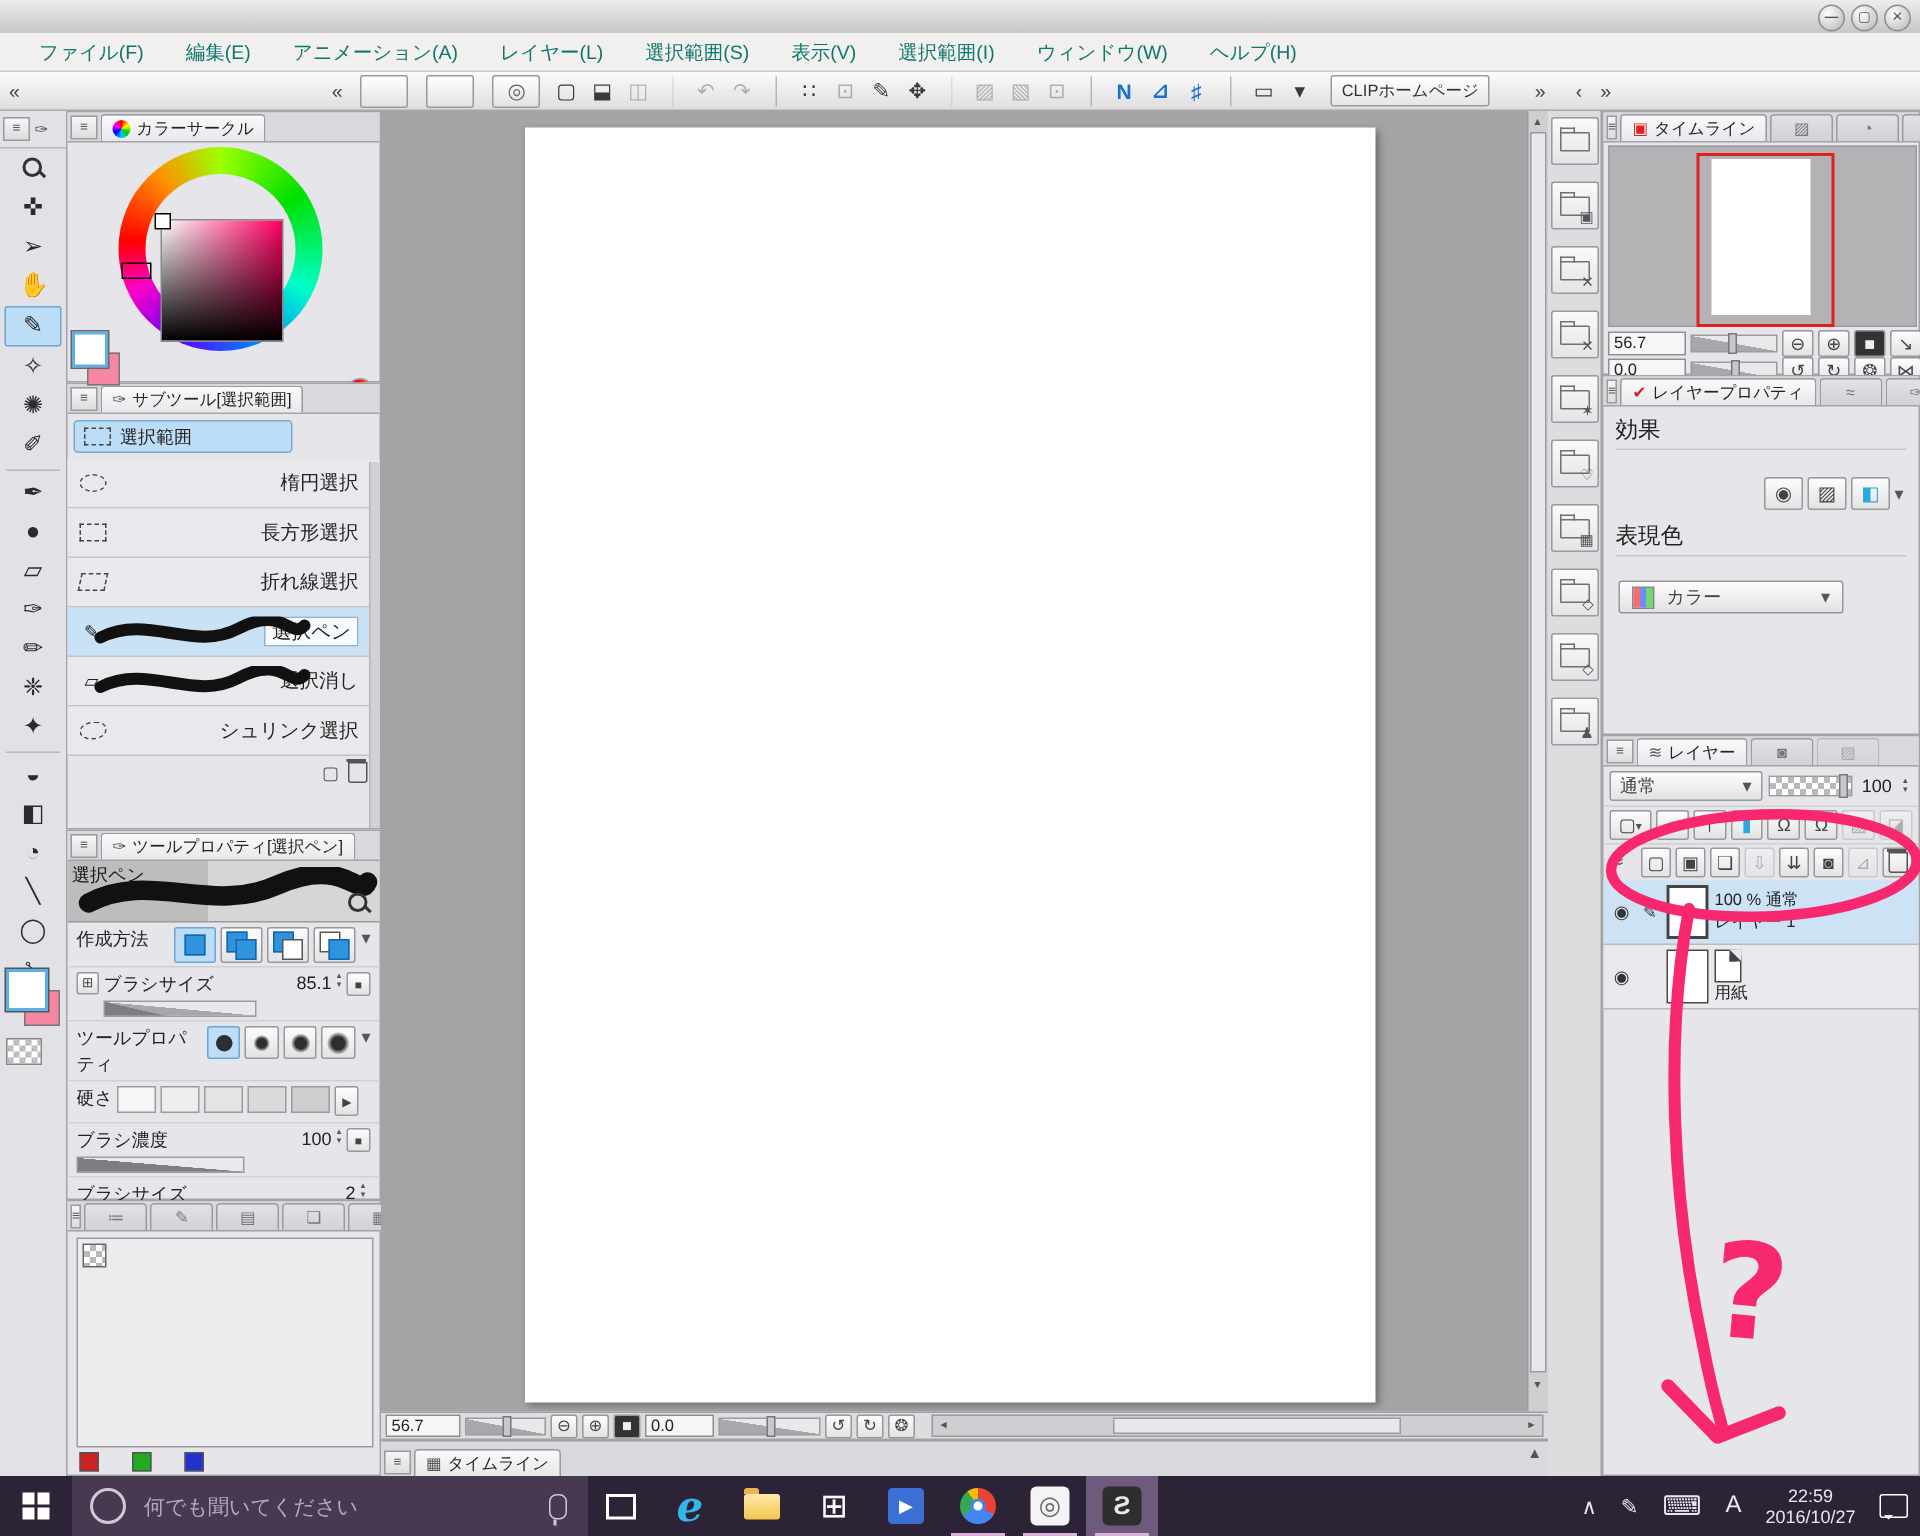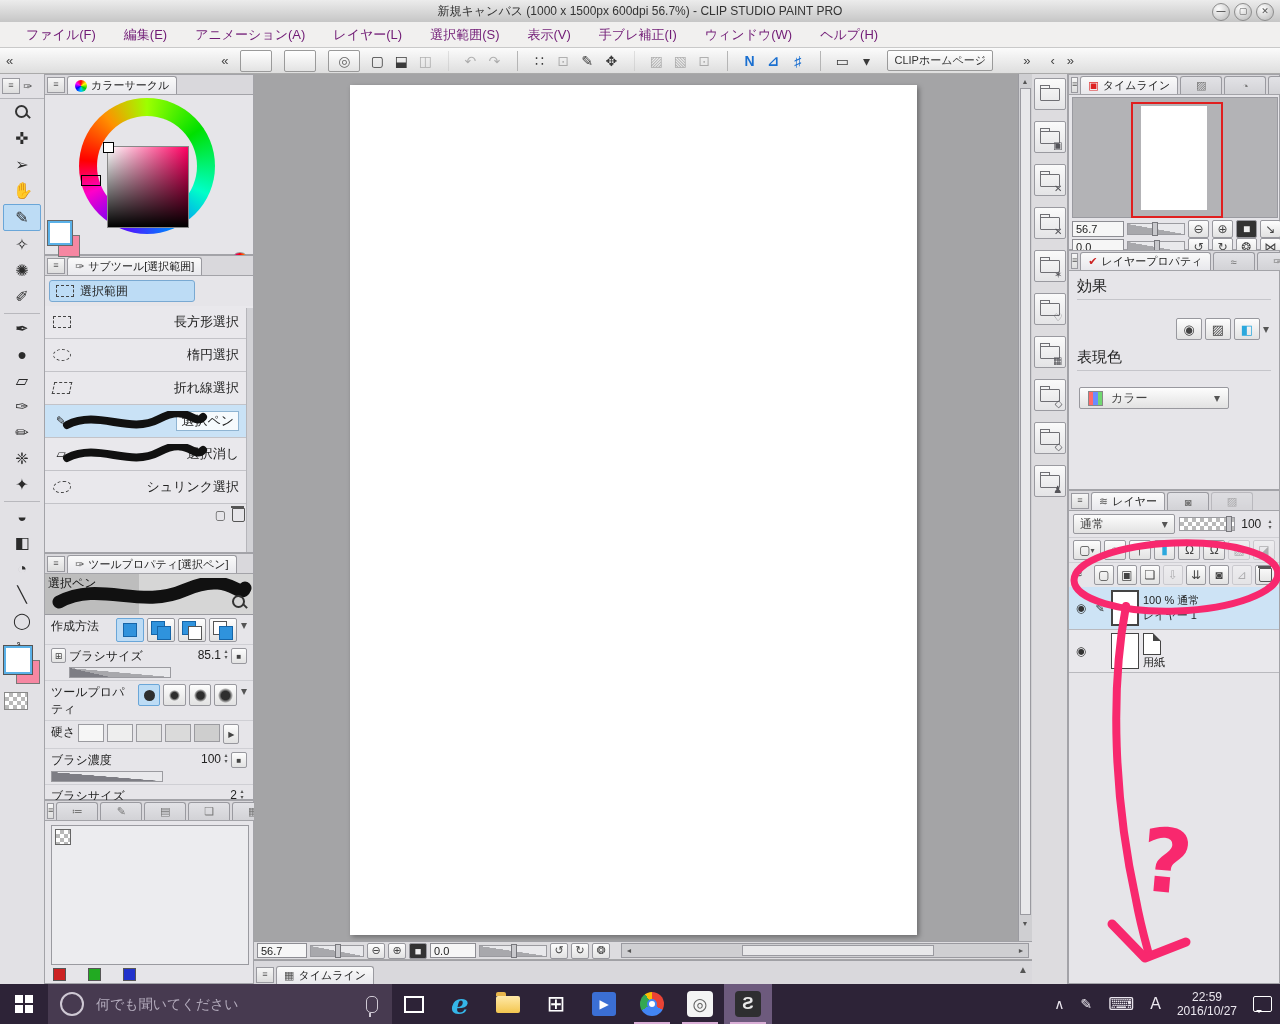--- a/index.html
+++ b/index.html
@@ -12,21 +12,21 @@
   #titlebar{left:0;top:0;width:1280px;height:22px;background:linear-gradient(#ececec,#c6c6c6);
     border-bottom:1px solid #9a9a9a;display:flex;align-items:center;justify-content:center;}
   #titlebar .ttl{font-size:12px;color:#333;}
   .winbtns{position:absolute;right:6px;top:3px;display:flex;gap:4px;}
   .wbtn{width:16px;height:16px;border-radius:50%;background:radial-gradient(circle at 35% 30%,#fdfdfd,#b5b5b5);
     border:1px solid #8d8d8d;color:#555;font-size:9px;line-height:14px;text-align:center;font-weight:bold;}
 
   
   #menubar{left:0;top:22px;width:1280px;height:26px;background:#f1f0ef;border-bottom:1px solid #c9c9c9;
     display:flex;align-items:center;padding-left:12px;box-sizing:border-box;}
-  .mitem{padding:0 14px;font-size:13px;color:#701a75;}
+  .mitem{padding:0 14px;font-size:13px;color:#0f766e;}
 
   
   #toolbar{left:0;top:48px;width:1280px;height:26px;background:linear-gradient(#fbfbfb,#dedede);
     border-bottom:1px solid #aaa;display:flex;align-items:center;box-sizing:border-box;}
   .collapse{color:#444;font-size:13px;padding:0 6px;}
   #tb-icons{display:flex;align-items:center;gap:2px;}
   .ibtn{min-width:22px;height:20px;display:flex;align-items:center;justify-content:center;
     font-size:14px;color:#3a3a3a;border-radius:2px;}
   .ibtn.sep{margin-left:10px;border-left:1px solid #b5b5b5;padding-left:10px;border-radius:0;}
   .ibtn.disabled{opacity:.35;}
@@ -233,37 +233,36 @@
   .bubbleicon{width:17px;height:14px;border:1.5px solid #fff;border-radius:2px;position:relative;}
   .bubbleicon::after{content:"";position:absolute;left:2px;bottom:-5px;width:0;height:0;border:3px solid transparent;border-top-color:#fff;}
 
   
   #annot{left:0;top:0;width:1280px;height:1024px;pointer-events:none;z-index:60;}
 </style>
 </head>
 <body>
 
 <div id="titlebar" class="abs">
-  <span class="ttl">新規キャンバス (1000 x 1500px 600dpi 56.7%)  - CLIP STUDIO PAINT PRO</span>
   <div class="winbtns">
     <span class="wbtn">—</span>
     <span class="wbtn">▢</span>
     <span class="wbtn">✕</span>
   </div>
 </div>
 
 <div id="menubar" class="abs">
 
 <span class="mitem">ファイル(F)</span>
     <span class="mitem">編集(E)</span>
     <span class="mitem">アニメーション(A)</span>
     <span class="mitem">レイヤー(L)</span>
     <span class="mitem">選択範囲(S)</span>
     <span class="mitem">表示(V)</span>
-    <span class="mitem">手ブレ補正(I)</span>
+    <span class="mitem">選択範囲(I)</span>
     <span class="mitem">ウィンドウ(W)</span>
     <span class="mitem">ヘルプ(H)</span>
   </div>
 
 <div id="toolbar" class="abs">
   <span class="collapse">«</span>
   <span style="width:196px"></span>
   <span class="collapse">«</span>
   <span class="logobtn logoBtn logobtn"></span>
   <span class="logobtn"></span>
@@ -443,29 +442,29 @@
       <span>サブツール[選択範囲]</span>
     </span>
   </div>
   <div id="stgroup">
     <span class="ic-rect"></span>
     <span>選択範囲</span>
   </div>
   <div id="stlist">
 
       <div class="strow">
+        <span class="sticon ic-ellipse"><span></span></span>
+
+        <span class="stlabel">楕円選択</span>
+      </div>
+
+      <div class="strow">
         <span class="sticon ic-rect"><span></span></span>
 
         <span class="stlabel">長方形選択</span>
-      </div>
-
-      <div class="strow">
-        <span class="sticon ic-ellipse"><span></span></span>
-
-        <span class="stlabel">楕円選択</span>
       </div>
 
 
       <div class="strow">
         <span class="sticon ic-poly"><span></span></span>
 
         <span class="stlabel">折れ線選択</span>
       </div>
 
       <div class="strow selected squiggle">

